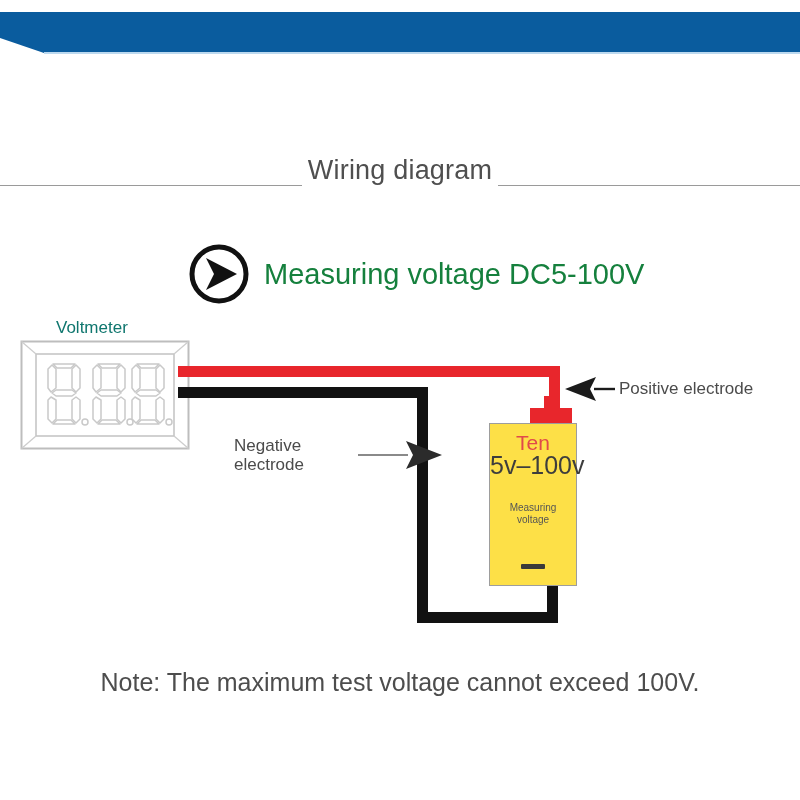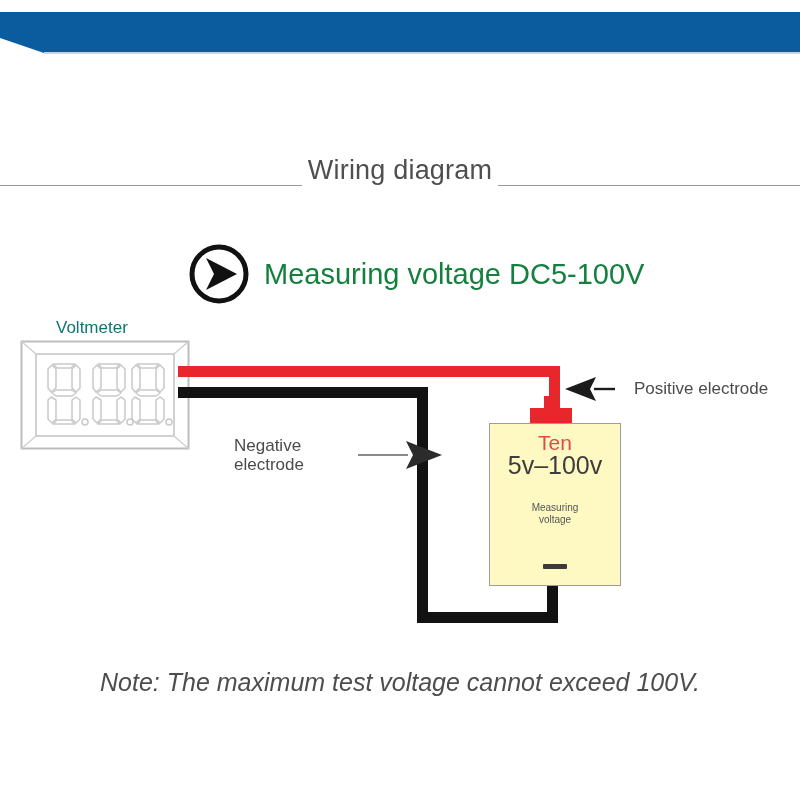--- a/index.html
+++ b/index.html
@@ -124,23 +124,23 @@
     left: 530px;
     top: 408px;
     width: 42px;
     height: 16px;
     background: #e8262c;
   }
   #source-box {
     position: absolute;
     left: 489px;
     top: 423px;
-    width: 132px;
+    width: 88px;
     height: 163px;
-    background: #fef9c3;
+    background: #fde047;
     border: 1px solid #9d9d9d;
     box-sizing: border-box;
     text-align: center;
   }
   #source-brand {
     margin-top: 8px;
     font-size: 21px;
     color: #e04a4a;
     line-height: 1;
   }
@@ -183,33 +183,32 @@
     align-items: center;
     gap: 44px;
   }
   .annotation-label {
     font-size: 17px;
     color: #4b4b4b;
     line-height: 1.12;
     white-space: nowrap;
   }
   .arrow-svg { flex: 0 0 auto; }
-  #positive-annotation .annotation-label { margin-left: 17px; }
+  #positive-annotation .annotation-label { margin-left: 2px; }
   #negative-annotation .arrow-svg { margin-left: 10px; }
 
   
   #bottom-note {
     position: absolute;
     left: 0;
     top: 668px;
     width: 800px;
     text-align: center;
     font-size: 25px;
     color: #4d4d4d;
-    font-style: italic;
   }
 </style>
 </head>
 <body>
 
 <div id="top-banner"></div>
 <div id="banner-underline"></div>
 
 <div id="section-title-row">
   <div class="rule"></div>

